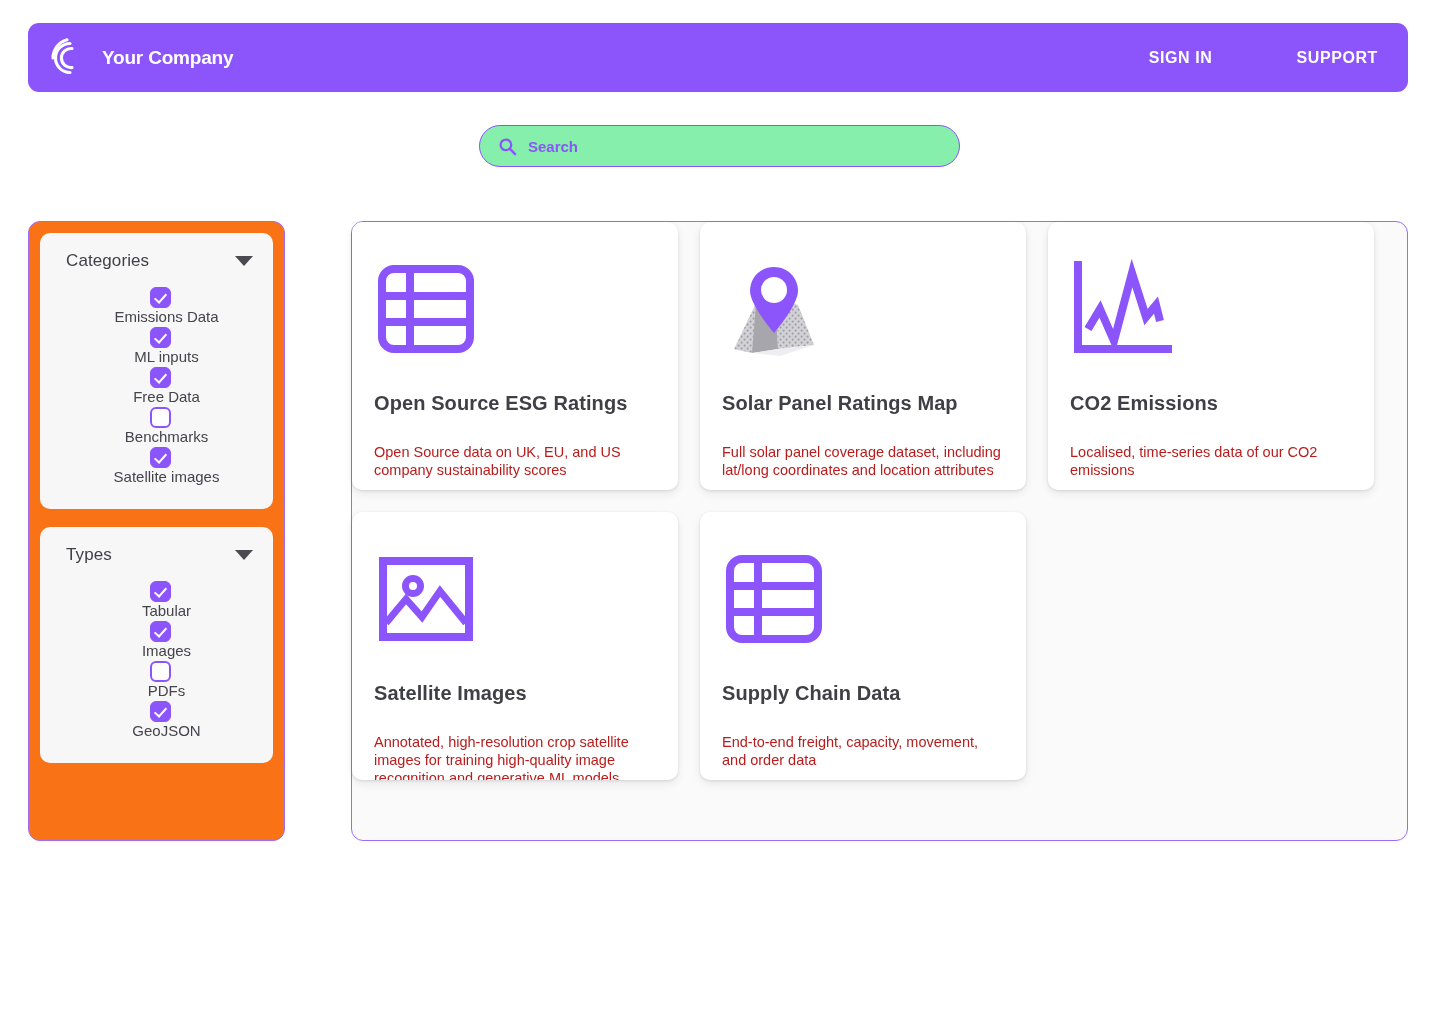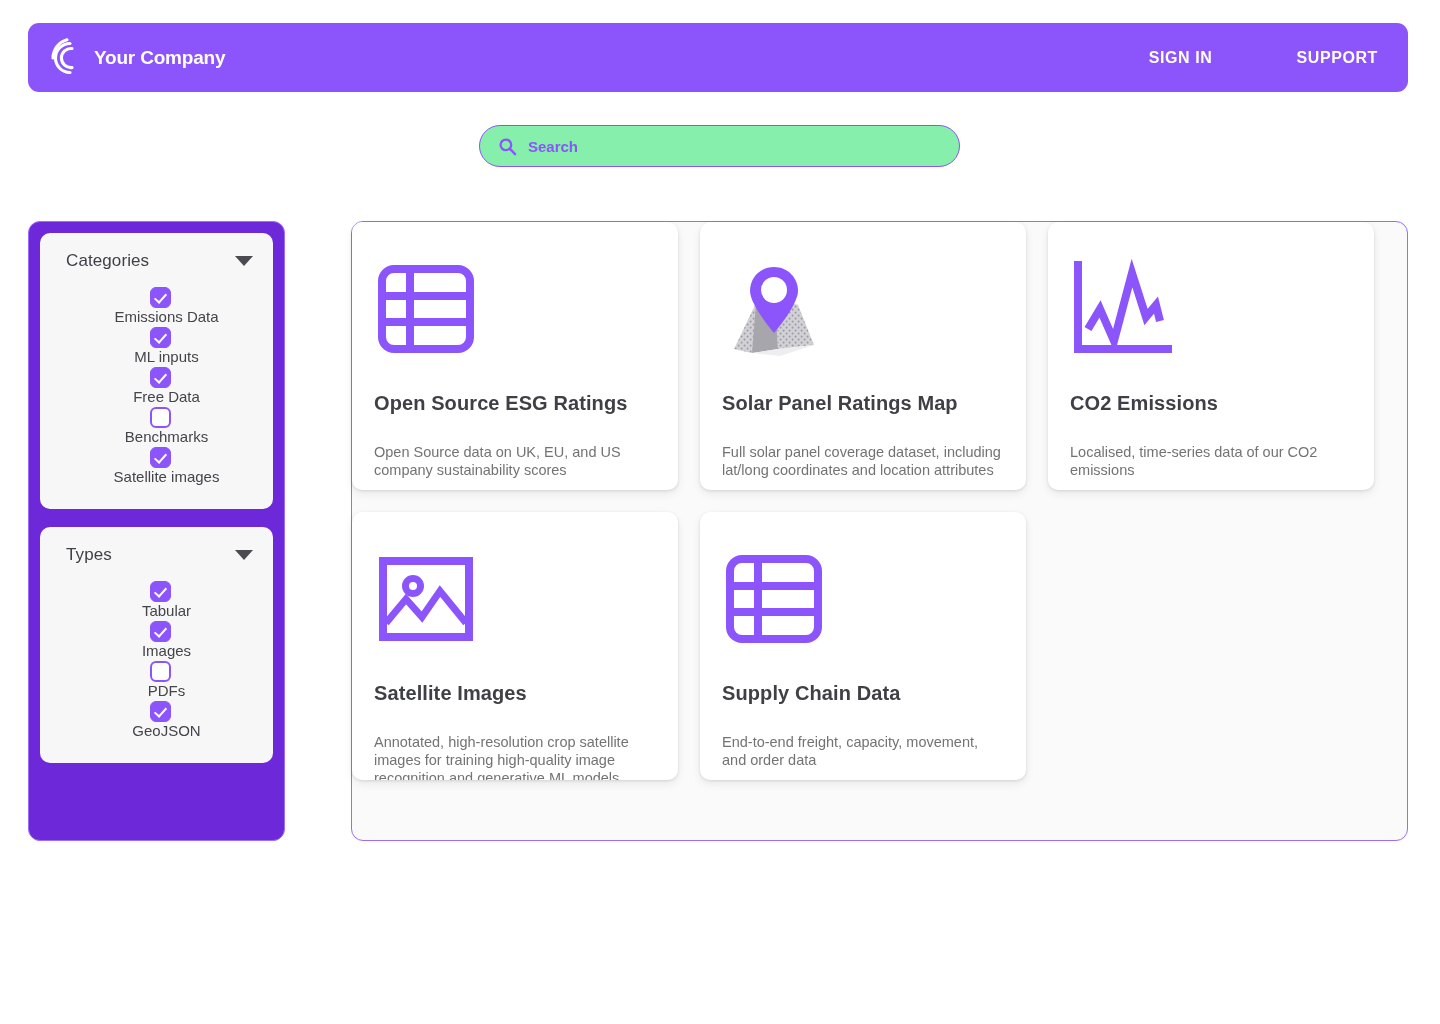--- a/index.html
+++ b/index.html
@@ -25,21 +25,21 @@
     background: #8b55fb;
     border-radius: 11px;
     display: flex;
     align-items: center;
     box-sizing: border-box;
     padding: 0 30px 0 22px;
   }
   .brand {
     display: flex;
     align-items: center;
-    gap: 6px;
+    gap: 14px;
   }
   .brand-logo {
     width: 38px;
     height: 40px;
     display: block;
   }
   .brand-name {
     color: #ffffff;
     font-size: 19px;
     font-weight: bold;
@@ -102,21 +102,21 @@
 
   
   .sidebar {
     position: absolute;
     left: 28px;
     top: 221px;
     width: 257px;
     height: 620px;
     border: 1.4px solid #9b6bfc;
     border-radius: 12px;
-    background: #6d28d9;
+    background: #f97316;
     box-sizing: border-box;
     padding: 11px;
   }
   .filter-panel {
     background: #f7f7f8;
     border-radius: 10px;
     padding: 18px 0 22px 0;
   }
   .filter-panel + .filter-panel {
     margin-top: 18px;
@@ -221,21 +221,21 @@
   }
   .card-title {
     font-size: 20px;
     color: #3f3f46;
     margin-bottom: 13px;
     letter-spacing: 0.1px;
   }
   .card-desc {
     font-size: 14.5px;
     line-height: 1.25;
-    color: #737373;
+    color: #b91c1c;
   }
 </style>
 </head>
 <body>
 
 <div class="header">
   <div class="brand">
     <svg class="brand-logo" viewBox="0 0 38 40">
       <path d="M20 5.5 A14.5 14.5 0 1 0 20 34.5" fill="none" stroke="#ffffff" stroke-width="3.1" stroke-linecap="round"></path>
       <path d="M22 10.5 A9.6 9.6 0 1 0 22 29.6" fill="none" stroke="#ffffff" stroke-width="3.1" stroke-linecap="round"></path>

